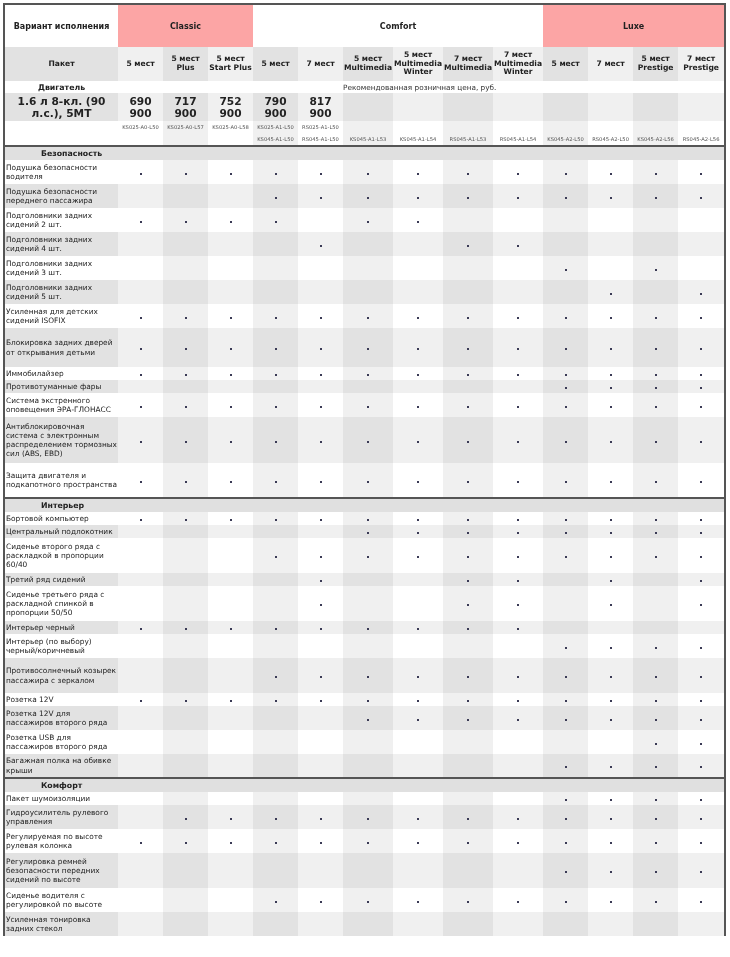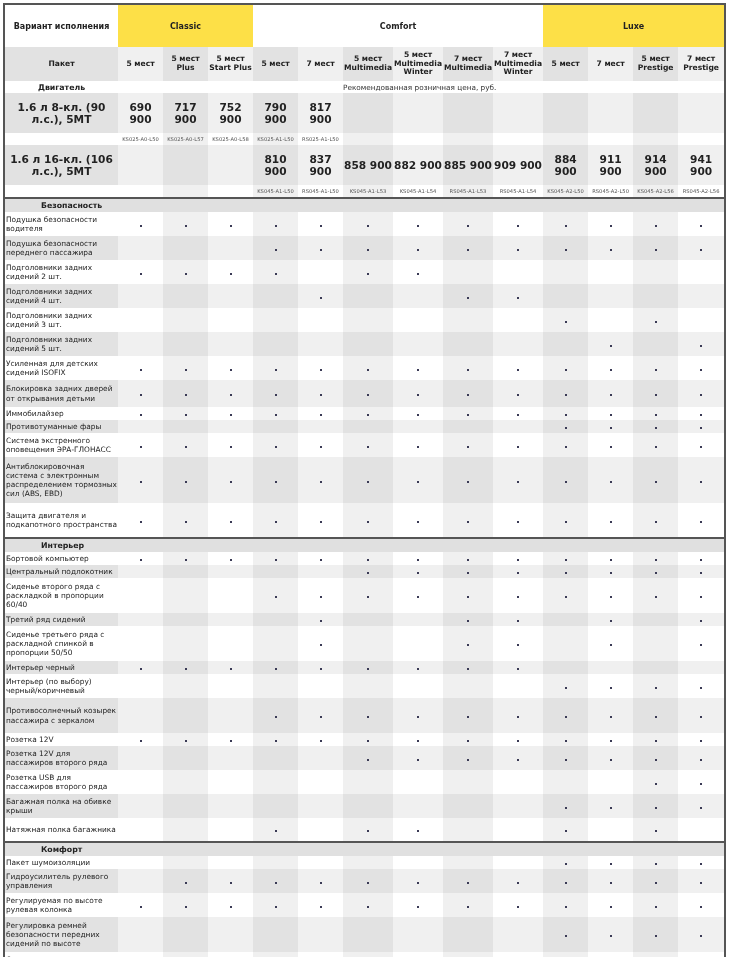--- a/index.html
+++ b/index.html
@@ -4,31 +4,31 @@
 <style>
   html, body { margin: 0; padding: 0; background: #ffffff; }
   body { width: 730px; height: 957px; overflow: hidden; font-family: "DejaVu Sans", sans-serif; color: #222; }
   .wrap { position: absolute; left: 3px; top: 3px; width: 719px; border: 2px solid #555; border-bottom: none; }
   table { border-collapse: collapse; table-layout: fixed; width: 719px; }
   td { padding: 0; font-size: 7.3px; vertical-align: middle; }
   col.c0 { width: 113px; }
   .hdr-variant td { height: 42px; font-weight: bold; font-size: 8px; text-align: center; }
   .hdr-pkg td { height: 34px; font-weight: bold; font-size: 7.6px; text-align: center; line-height: 1.15; }
   .row-engine-label td { height: 12px; }
-  .price-row td { height: 40px; text-align: center; font-weight: bold; font-size: 10.6px; }
+  .price-row td { height: 28px; text-align: center; font-weight: bold; font-size: 10.6px; }
   .code-row td { height: 12px; text-align: center; font-size: 5.2px; color: #555; }
   .section td { height: 13px; background: #e0e0e0; font-weight: bold; font-size: 7.8px; border-top: 2px solid #555; }
   .section td.lbl { padding-left: 36px; }
   .feat td { text-align: center; }
   .feat td.lbl { text-align: left; padding-left: 1px; line-height: 1.25; font-size: 7.4px; }
   .dot { display: inline-block; width: 2px; height: 2px; background: #3a3a55; }
   .w { background: #ffffff; }
   .g1 { background: #f0f0f0; }
   .g2 { background: #e2e2e2; }
-  .g3 { background: #fde047; margin-left: 28px; }
+  .g3 { background: #fca5a5; margin-left: 28px; }
   .engine-lbl { text-align: center; font-weight: bold; font-size: 7.8px; }
   .rec-price { font-size: 7.3px; color: #333; text-align: left; }
 </style>
 </head>
 <body>
 
 <div class="wrap">
   <table id="tbl">
     <colgroup>
       <col class="c0">
@@ -137,36 +137,20 @@
           <td class="w">RS025-A1-L50</td>
           <td class="g1"></td>
           <td class="w"></td>
           <td class="g1"></td>
           <td class="w"></td>
           <td class="g1"></td>
           <td class="w"></td>
           <td class="g1"></td>
           <td class="w"></td>
         </tr>
-        <tr class="price-row">
-          <td class="g2 engine-lbl">1.6 л 16-кл. (106 л.с.), 5МТ</td>
-          <td class="g1"></td>
-          <td class="g2"></td>
-          <td class="g1"></td>
-          <td class="g2">810 900</td>
-          <td class="g1">837 900</td>
-          <td class="g2">858 900</td>
-          <td class="g1">882 900</td>
-          <td class="g2">885 900</td>
-          <td class="g1">909 900</td>
-          <td class="g2">884 900</td>
-          <td class="g1">911 900</td>
-          <td class="g2">914 900</td>
-          <td class="g1">941 900</td>
-        </tr>
         <tr class="code-row">
           <td class="w"></td>
           <td class="w"></td>
           <td class="g1"></td>
           <td class="w"></td>
           <td class="g1">KS045-A1-L50</td>
           <td class="w">RS045-A1-L50</td>
           <td class="g1">KS045-A1-L53</td>
           <td class="w">KS045-A1-L54</td>
           <td class="g1">RS045-A1-L53</td>
@@ -285,21 +269,21 @@
           <td class="w"><span class="dot"></span></td>
           <td class="g1"><span class="dot"></span></td>
           <td class="w"><span class="dot"></span></td>
           <td class="g1"><span class="dot"></span></td>
           <td class="w"><span class="dot"></span></td>
           <td class="g1"><span class="dot"></span></td>
           <td class="w"><span class="dot"></span></td>
           <td class="g1"><span class="dot"></span></td>
           <td class="w"><span class="dot"></span></td>
         </tr>
-        <tr class="feat" style="height: 27px;">
+        <tr class="feat" style="height: 39px;">
           <td class="g2 lbl">Блокировка задних дверей от открывания детьми</td>
           <td class="g1"><span class="dot"></span></td>
           <td class="g2"><span class="dot"></span></td>
           <td class="g1"><span class="dot"></span></td>
           <td class="g2"><span class="dot"></span></td>
           <td class="g1"><span class="dot"></span></td>
           <td class="g2"><span class="dot"></span></td>
           <td class="g1"><span class="dot"></span></td>
           <td class="g2"><span class="dot"></span></td>
           <td class="g1"><span class="dot"></span></td>
@@ -576,36 +560,20 @@
           <td class="g2"></td>
           <td class="g1"></td>
           <td class="g2"></td>
           <td class="g1"></td>
           <td class="g2"></td>
           <td class="g1"></td>
           <td class="g2"><span class="dot"></span></td>
           <td class="g1"><span class="dot"></span></td>
           <td class="g2"><span class="dot"></span></td>
           <td class="g1"><span class="dot"></span></td>
-        </tr>
-        <tr class="feat" style="height: 24px;">
-          <td class="w lbl">Натяжная полка багажника</td>
-          <td class="w"></td>
-          <td class="g1"></td>
-          <td class="w"></td>
-          <td class="g1"><span class="dot"></span></td>
-          <td class="w"></td>
-          <td class="g1"><span class="dot"></span></td>
-          <td class="w"><span class="dot"></span></td>
-          <td class="g1"></td>
-          <td class="w"></td>
-          <td class="g1"><span class="dot"></span></td>
-          <td class="w"></td>
-          <td class="g1"><span class="dot"></span></td>
-          <td class="w"></td>
         </tr>
         <tr class="section">
           <td class="lbl">Комфорт</td>
           <td colspan="13"></td>
         </tr>
         <tr class="feat" style="height: 13px;">
           <td class="w lbl">Пакет шумоизоляции</td>
           <td class="w"></td>
           <td class="g1"></td>
           <td class="w"></td>

